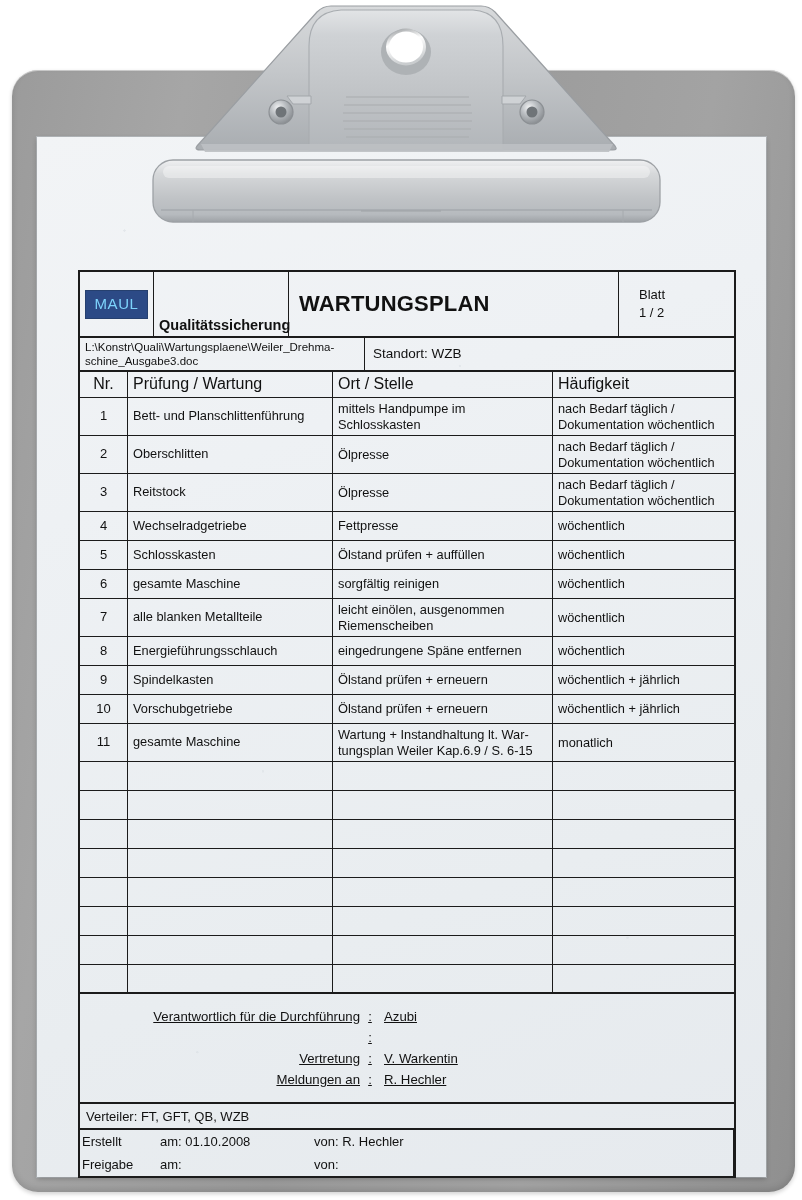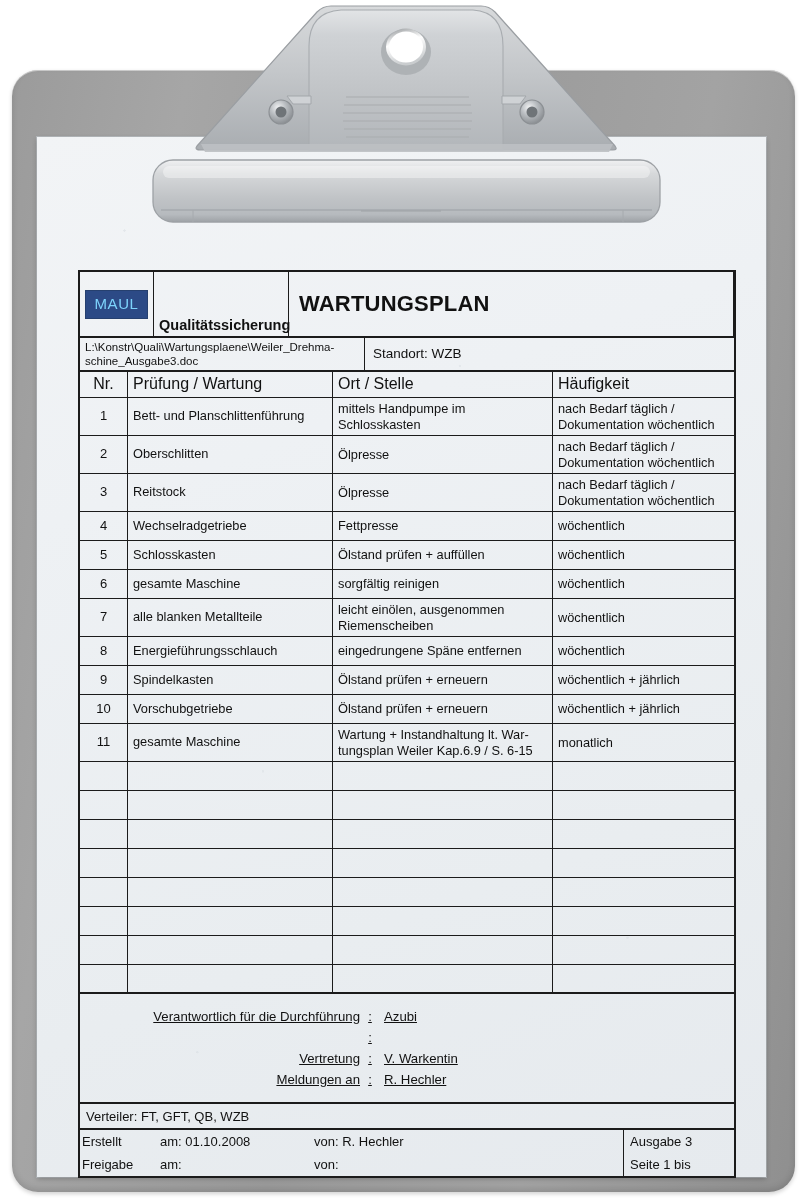--- a/index.html
+++ b/index.html
@@ -137,20 +137,24 @@
         <div id="maul-logo">
           <span>MAUL</span>
         </div>
       </div>
       <div class="cell vb" id="qs-cell">
         <span>Qualitätssicherung</span>
       </div>
       <div class="cell vb" id="wp-cell">
         <span>WARTUNGSPLAN</span>
       </div>
+      <div class="cell" id="blatt-cell">
+        <span>Blatt</span>
+        <span>1 / 2</span>
+      </div>
     </div>
 
     <div class="row hb2" id="path-row">
       <div class="cell vb" id="path-cell">
         <div>
           <span>L:\Konstr\Quali\Wartungsplaene\Weiler_Drehma-</span>
           <span>schine_Ausgabe3.doc</span>
         </div>
       </div>
       <div class="cell" id="standort-cell">
@@ -358,24 +362,20 @@
         <div class="bb-line">
           <div class="bb-k">Erstellt</div>
           <div class="bb-v">am: 01.10.2008</div>
           <div class="bb-von">von: R. Hechler</div>
         </div>
         <div class="bb-line">
           <div class="bb-k">Freigabe</div>
           <div class="bb-v">am:</div>
           <div class="bb-von">von:</div>
         </div>
-      </div>
-      <div id="bb-right">
-        <div class="bb-r-line">Ausgabe 3</div>
-        <div class="bb-r-line">Seite 1 bis</div>
       </div>
     </div>
 
   </div>
 </div>
 
 <div id="clip">
   <svg width="531" height="228" viewBox="0 0 531 228" xmlns="http://www.w3.org/2000/svg">
     <defs>
       <linearGradient id="triG" x1="0" y1="0" x2="0" y2="1">

